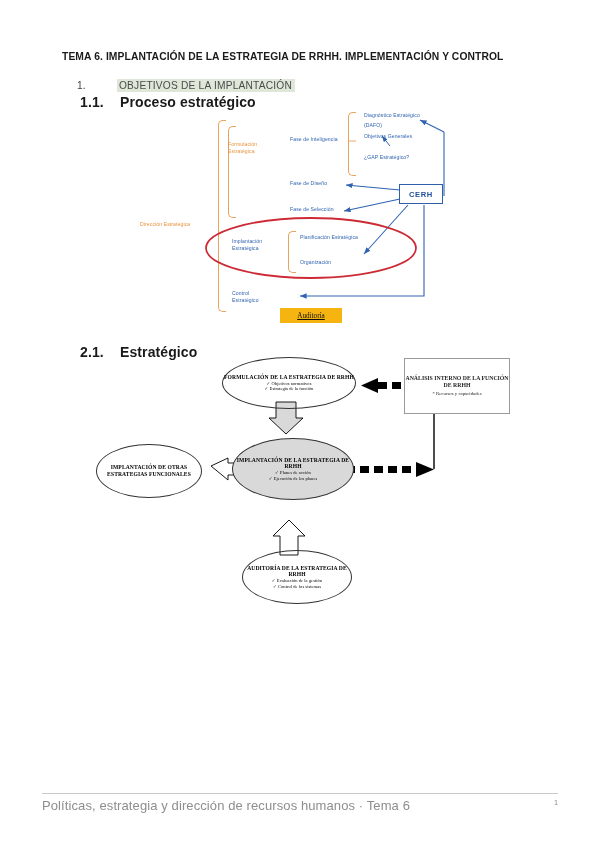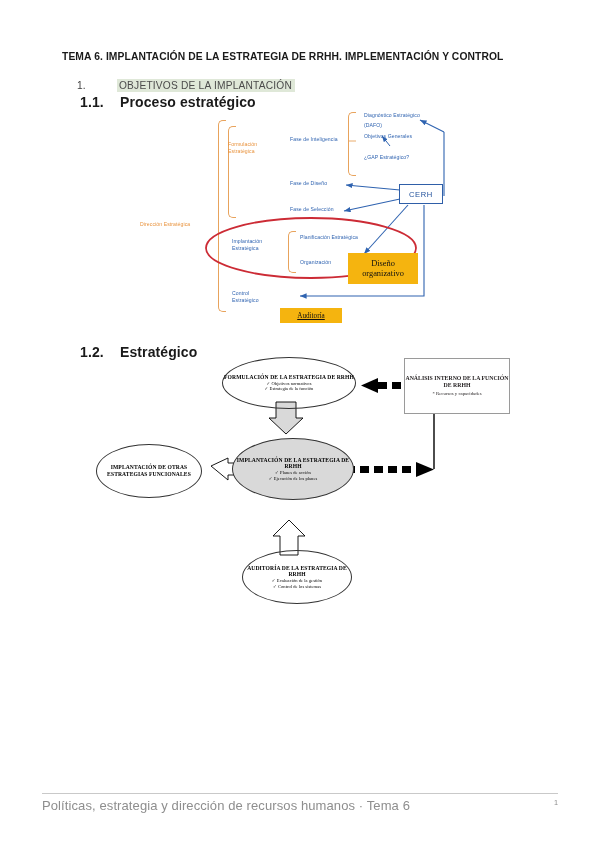--- a/index.html
+++ b/index.html
@@ -78,21 +78,21 @@
     border-right: none;
     border-radius: 5px 0 0 5px;
   }
 
   
   .box-cerh {
     position: absolute;
     border: 1.3px solid #2f5fa8;
     background: #ffffff;
     font-size: 7.6px;
-    font-weight: normal;
+    font-weight: bold;
     color: #1f4f9a;
     letter-spacing: 0.6px;
     display: flex;
     align-items: center;
     justify-content: center;
   }
   .box-yellow {
     position: absolute;
     background: #f5b40f;
     display: flex;
@@ -178,21 +178,21 @@
 
   <div class="sec-h1">
     <span class="num">1.</span><span class="txt">OBJETIVOS DE LA IMPLANTACIÓN</span>
   </div>
 
   <div class="sec-h2" id="h2-proceso">
     <span class="num">1.1.</span><span>Proceso estratégico</span>
   </div>
 
   <div class="sec-h2" id="h2-intro">
-    <span class="num">1.2.</span><span>Estratégico</span>
+    <span class="num">2.1.</span><span>Estratégico</span>
   </div>
 
   <div class="diagram" id="diagram1" style="left:0px; top:0px; width:600px; height:340px;">
 
     <svg width="600" height="340" style="position:absolute;left:0;top:0;">
       <defs>
         <marker id="ah-blue" markerWidth="7" markerHeight="7" refX="6" refY="2.4" orient="auto" markerUnits="strokeWidth">
           <path d="M0,0 L6,2.4 L0,4.8 z" fill="#2f63b0"></path>
         </marker>
       </defs>
@@ -245,24 +245,20 @@
 
     <div class="lbl" style="left:300px; top:234px; width:90px;">Planificación Estratégica</div>
     <div class="lbl" style="left:300px; top:259px; width:90px;">Organización</div>
 
     <svg width="600" height="340" style="position:absolute;left:0;top:0;">
       <ellipse cx="311" cy="248" rx="105" ry="30" fill="none" stroke="#cc2b35" stroke-width="1.8"></ellipse>
     </svg>
 
     <div class="box-cerh" style="left:399px; top:184px; width:42px; height:18px;">CERH</div>
 
-    <div class="box-yellow" id="box-diseno" style="left:348px; top:253px; width:70px; height:31px;">
-      <span>Diseño</span>
-      <span>organizativo</span>
-    </div>
 
     <div class="box-yellow" id="box-auditoria" style="left:280px; top:308px; width:62px; height:15px;text-decoration:underline;">Auditoría</div>
   </div>
 
   <div class="diagram" id="diagram2" style="left:0px; top:350px; width:600px; height:280px;">
 
     <svg width="600" height="280" style="position:absolute;left:0;top:0;">
 
       <polygon points="276,52 296,52 296,68 303,68 286,84 269,68 276,68" fill="#d9d9d9" stroke="#000" stroke-width="0.9"></polygon>
 

